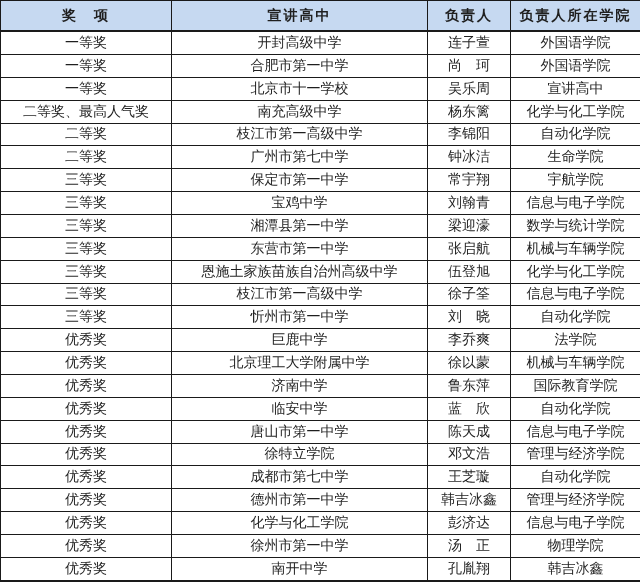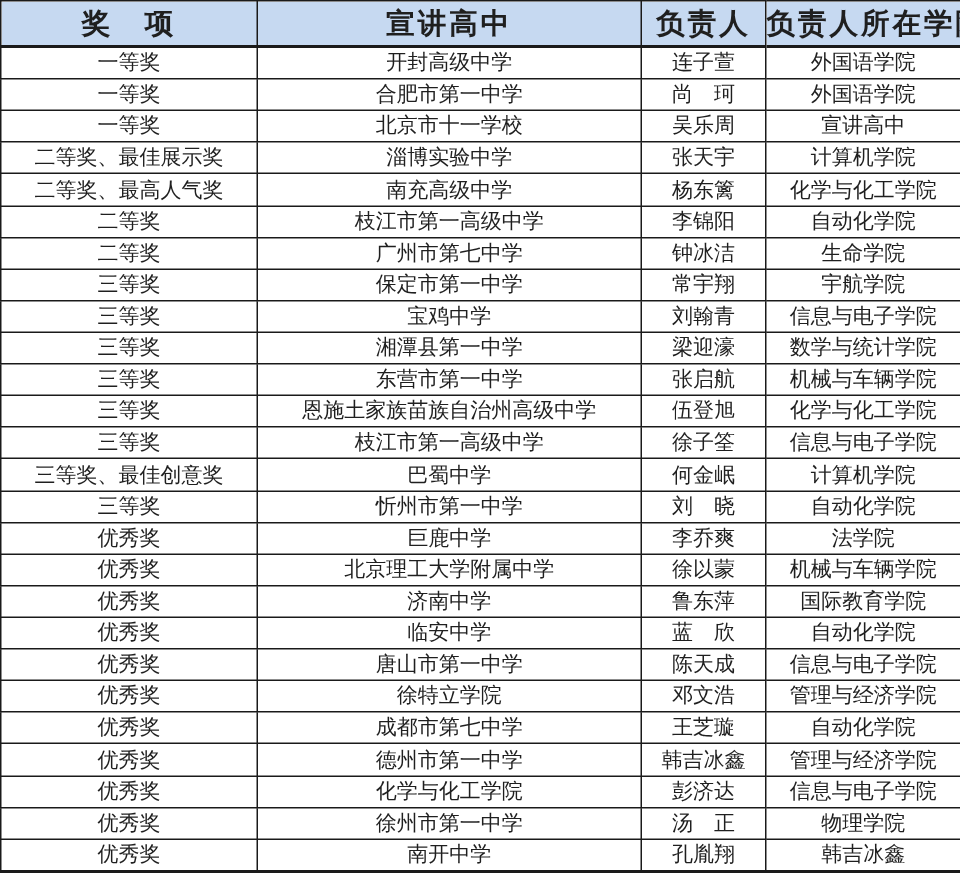--- a/index.html
+++ b/index.html
@@ -24,21 +24,21 @@
   table.awards col.c-award   { width: 171px; }
   table.awards col.c-school  { width: 256px; }
   table.awards col.c-person  { width: 83px;  }
   table.awards col.c-college { width: 130px; }
 
   table.awards th {
     background: var(--header-bg, #c6d9f1);
     border: 1px solid var(--border, #1a1a1a);
     border-bottom: 2px solid var(--border, #1a1a1a);
     height: 29px;
-    font-size: 19px;
+    font-size: 14px;
     font-weight: bold;
     letter-spacing: 2px;
     text-align: center;
     vertical-align: middle;
     padding: 0;
     overflow: hidden;
     white-space: nowrap;
   }
   table.awards td {
     border: 1px solid var(--border, #1a1a1a);
@@ -86,26 +86,20 @@
           <td>尚　珂</td>
           <td>外国语学院</td>
         </tr>
         <tr>
           <td>一等奖</td>
           <td>北京市十一学校</td>
           <td>吴乐周</td>
           <td>宣讲高中</td>
         </tr>
         <tr>
-          <td>二等奖、最佳展示奖</td>
-          <td>淄博实验中学</td>
-          <td>张天宇</td>
-          <td>计算机学院</td>
-        </tr>
-        <tr>
           <td>二等奖、最高人气奖</td>
           <td>南充高级中学</td>
           <td>杨东篱</td>
           <td>化学与化工学院</td>
         </tr>
         <tr>
           <td>二等奖</td>
           <td>枝江市第一高级中学</td>
           <td>李锦阳</td>
           <td>自动化学院</td>
@@ -144,26 +138,20 @@
           <td>三等奖</td>
           <td>恩施土家族苗族自治州高级中学</td>
           <td>伍登旭</td>
           <td>化学与化工学院</td>
         </tr>
         <tr>
           <td>三等奖</td>
           <td>枝江市第一高级中学</td>
           <td>徐子筌</td>
           <td>信息与电子学院</td>
-        </tr>
-        <tr>
-          <td>三等奖、最佳创意奖</td>
-          <td>巴蜀中学</td>
-          <td>何金岷</td>
-          <td>计算机学院</td>
         </tr>
         <tr>
           <td>三等奖</td>
           <td>忻州市第一中学</td>
           <td>刘　晓</td>
           <td>自动化学院</td>
         </tr>
         <tr>
           <td>优秀奖</td>
           <td>巨鹿中学</td>

